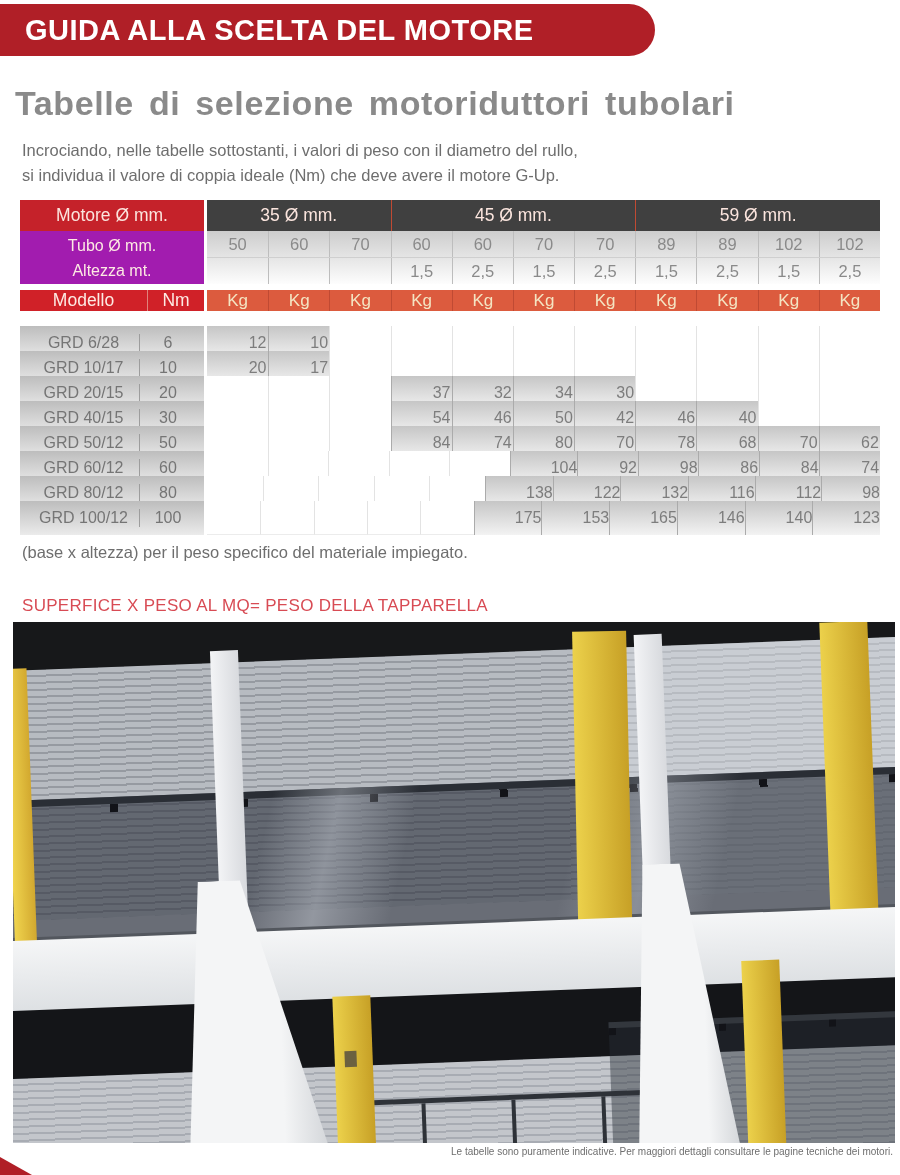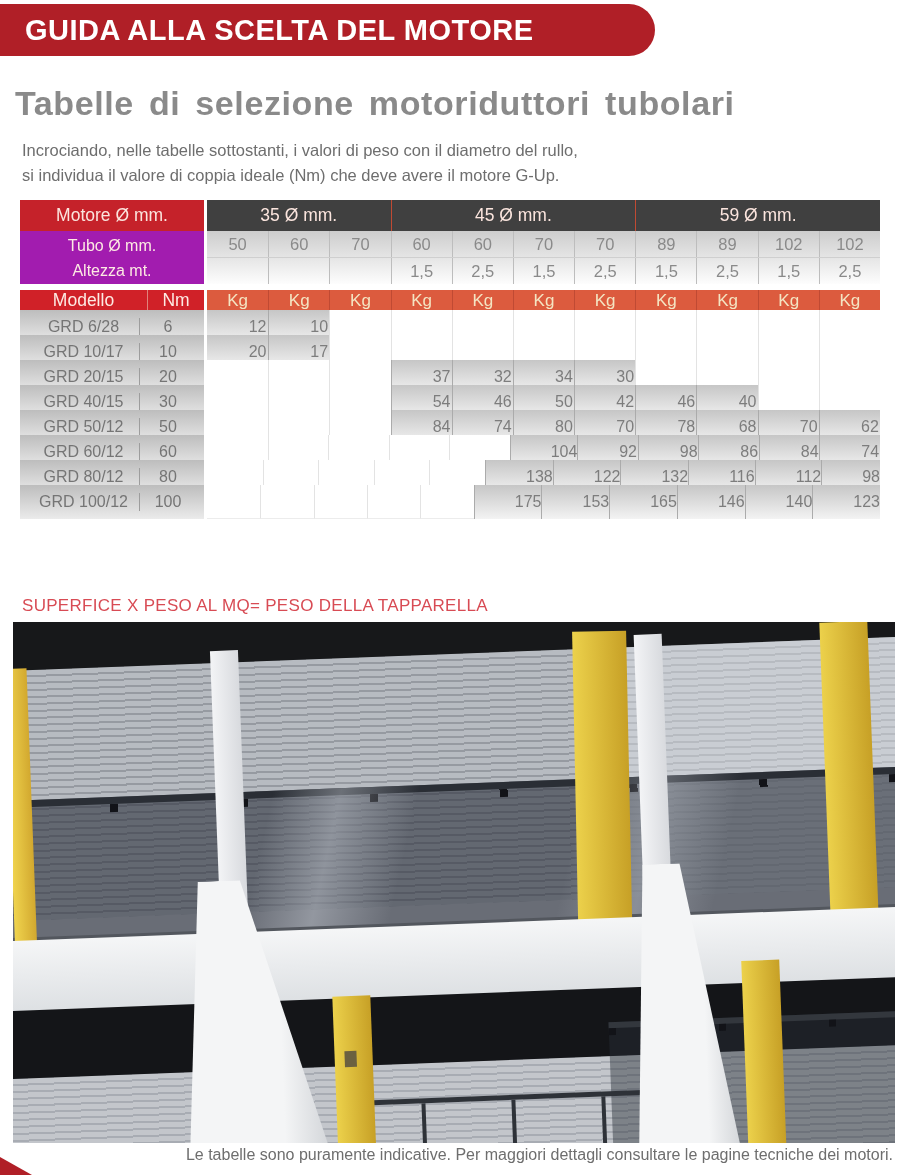--- a/index.html
+++ b/index.html
@@ -46,21 +46,21 @@
   .row-tubo .lab{background:#a21caf;color:#fdeae3;font-size:16px;flex-direction:column;line-height:25px;}
   .tband{background:linear-gradient(#cdcdcd,#fdfdfd);}
   .tband .dcells{height:26px;}
   .scell{
     color:#8a8a8a;font-size:16.5px;display:flex;align-items:center;justify-content:center;
     border-left:1px solid #bdbdbd;box-sizing:border-box;
   }
   .scell:first-child{border-left:none;}
   .hline{height:0;border-top:1px solid #cfcfcf;}
   
-  .row-modello{height:16px;margin-bottom:4px;}
+  .row-modello{height:16px;margin-bottom:20px;}
   .row-modello .lab{background:#d02128;padding:0;}
   .mlab-in{display:flex;width:100%;height:100%;align-items:center;}
   .mname{flex:1;text-align:center;}
   .mnm{width:56px;text-align:center;}
   .row-modello .mname,.row-modello .mnm{color:#fdeae3;font-size:17.5px;}
   .rdiv{width:1px;align-self:stretch;background:#b06a66;}
   .row-modello .rdiv{background:#e0837c;}
   .kgcell{
     background:#dc5b3e;color:#f4e5c3;font-size:17px;
     display:flex;align-items:center;justify-content:center;
@@ -132,21 +132,21 @@
     clip-path:polygon(20px 0,62px 0,150px 301px,0 301px);}
   .ph-pillar2{left:645px;top:280px;width:110px;height:301px;
     background:linear-gradient(90deg,#f4f5f6 65%,#cdd0d4);
     clip-path:polygon(15px 0,52px 0,105px 301px,0 301px);}
   .ph-yel-low1{left:345px;top:400px;width:38px;height:181px;background:linear-gradient(90deg,#ecd14b,#c7a026);}
   .ph-yel-low2{left:755px;top:380px;width:38px;height:201px;background:linear-gradient(90deg,#ecd14b,#c7a026);}
   .ph-tag{left:355px;top:455px;width:12px;height:16px;background:#6b6040;}
   
   .footer{
     position:absolute;right:7px;top:1146px;width:760px;text-align:right;
-    font-size:16px;color:#6e6e6e;
+    font-size:10px;color:#6e6e6e;
   }
   .corner-tri{
     position:absolute;left:0;bottom:0;width:0;height:0;
     border-bottom:18px solid #b01f27;border-right:32px solid transparent;
   }
 </style>
 </head>
 <body>
 
 <div class="banner">
@@ -404,20 +404,21 @@
           <div class="dcell filled">165</div>
           <div class="dcell filled">146</div>
           <div class="dcell filled">140</div>
           <div class="dcell filled">123</div>
         </div>
       </div>
     </div>
 </div>
 
 <div class="note">
+  <div>(base x altezza) per il peso specifico del materiale impiegato.</div>
 </div>
 
 <div class="formula">SUPERFICE X PESO AL MQ= PESO DELLA TAPPARELLA</div>
 
 <div class="photo" title="Facciata di edificio con tapparelle avvolgibili, balconi e colonne gialle">
   <div class="ph-inner">
     <div class="ph-topdark"></div>
     <div class="ph-shutter-up"></div>
     <div class="ph-shutter-light"></div>
     <div class="ph-rail-up">

